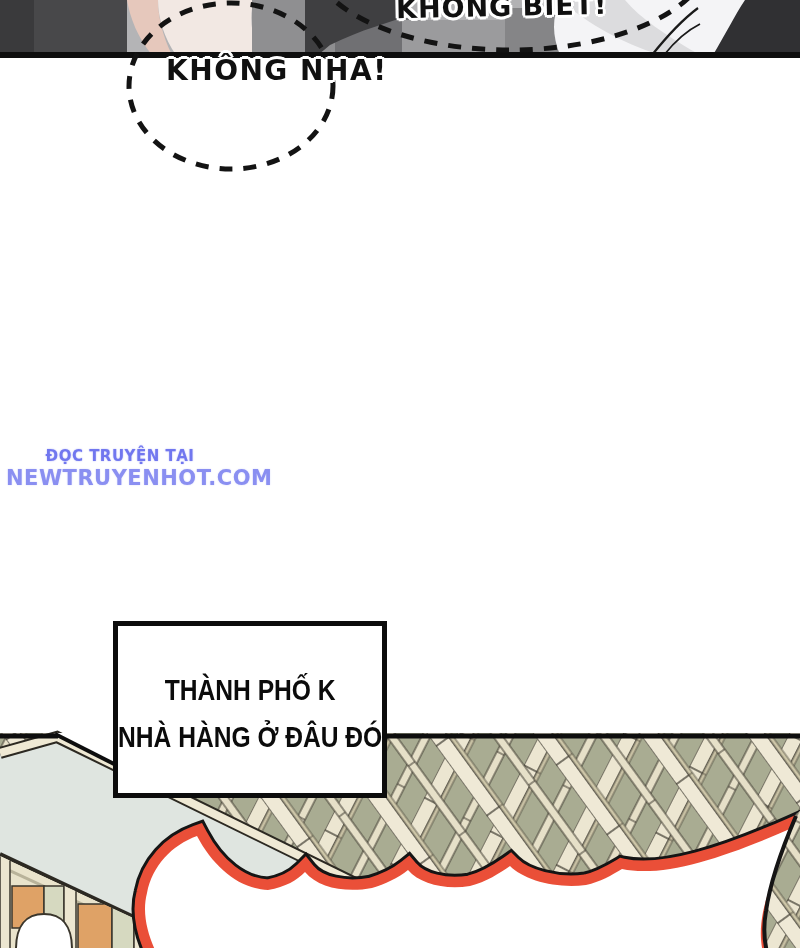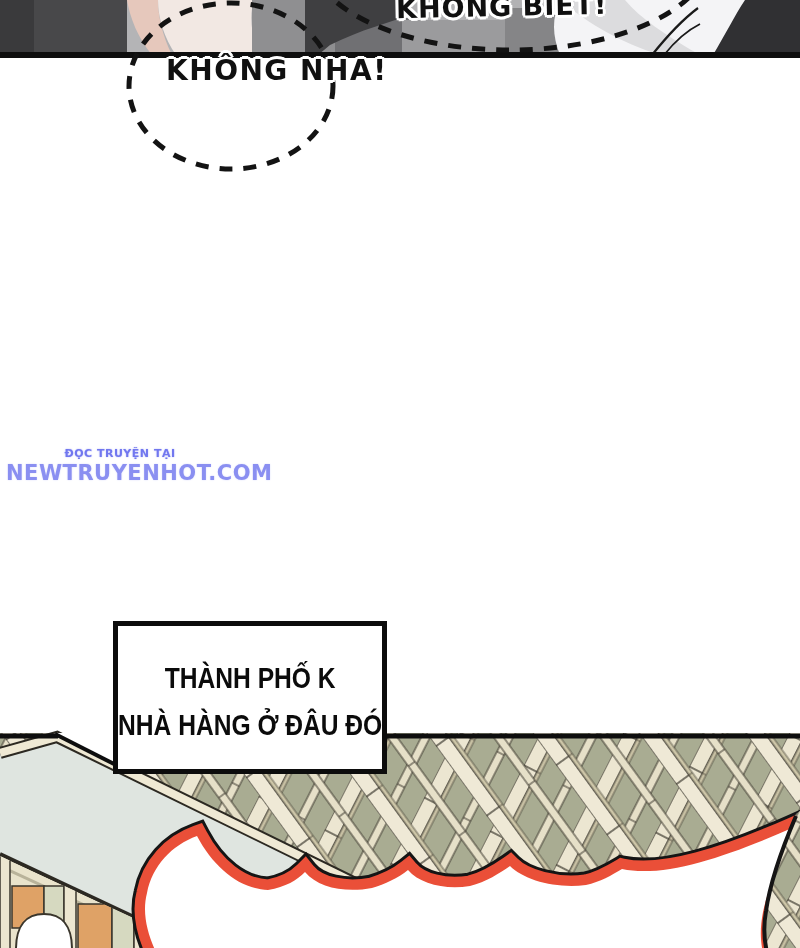--- a/index.html
+++ b/index.html
@@ -11,31 +11,31 @@
   .comic-text{
     position:absolute;z-index:4;font-weight:bold;color:#101010;white-space:nowrap;
     font-family:"DejaVu Sans","Liberation Sans",sans-serif;
     text-shadow:-2px -2px 0 #fff,2px -2px 0 #fff,-2px 2px 0 #fff,2px 2px 0 #fff,
                  -3px 0 0 #fff,3px 0 0 #fff,0 -3px 0 #fff,0 3px 0 #fff;
   }
   .bubble-text-top{left:396px;top:-9px;font-size:27px;letter-spacing:1px;transform:rotate(-1.2deg);}
   .bubble-text-dung{left:166px;top:54px;font-size:28px;letter-spacing:1.5px;}
   .watermark{position:absolute;left:6px;top:448px;width:228px;text-align:center;z-index:2;line-height:1.1;}
   .wm-line1{
-    font-size:11px;font-weight:bold;letter-spacing:0.5px;
+    font-size:15px;font-weight:bold;letter-spacing:0.5px;
     color:var(--watermark-blue,#7177ef);
     text-shadow:0 0 2px #c9cbf8,0 0 1px #d8dafb;
   }
   .wm-line2{
     font-size:21px;font-weight:bold;letter-spacing:0.5px;margin-top:2px;
     color:var(--watermark-blue2,#8a8ff1);
     text-shadow:0 0 2px #d8dafb;
   }
   .caption-box{
-    position:absolute;left:113px;top:621px;width:274px;height:153px;
+    position:absolute;left:113px;top:621px;width:274px;height:177px;
     background:#ffffff;border:5px solid #0c0c0c;box-sizing:border-box;
     display:flex;flex-direction:column;align-items:center;justify-content:center;
     padding-top:8px;z-index:3;
   }
   .caption-line{
     font-weight:bold;color:#0b0b0b;font-size:30px;line-height:1.55;
     transform:scaleX(0.82);white-space:nowrap;letter-spacing:0px;
     font-family:"Liberation Sans","DejaVu Sans",sans-serif;
   }
 </style>

